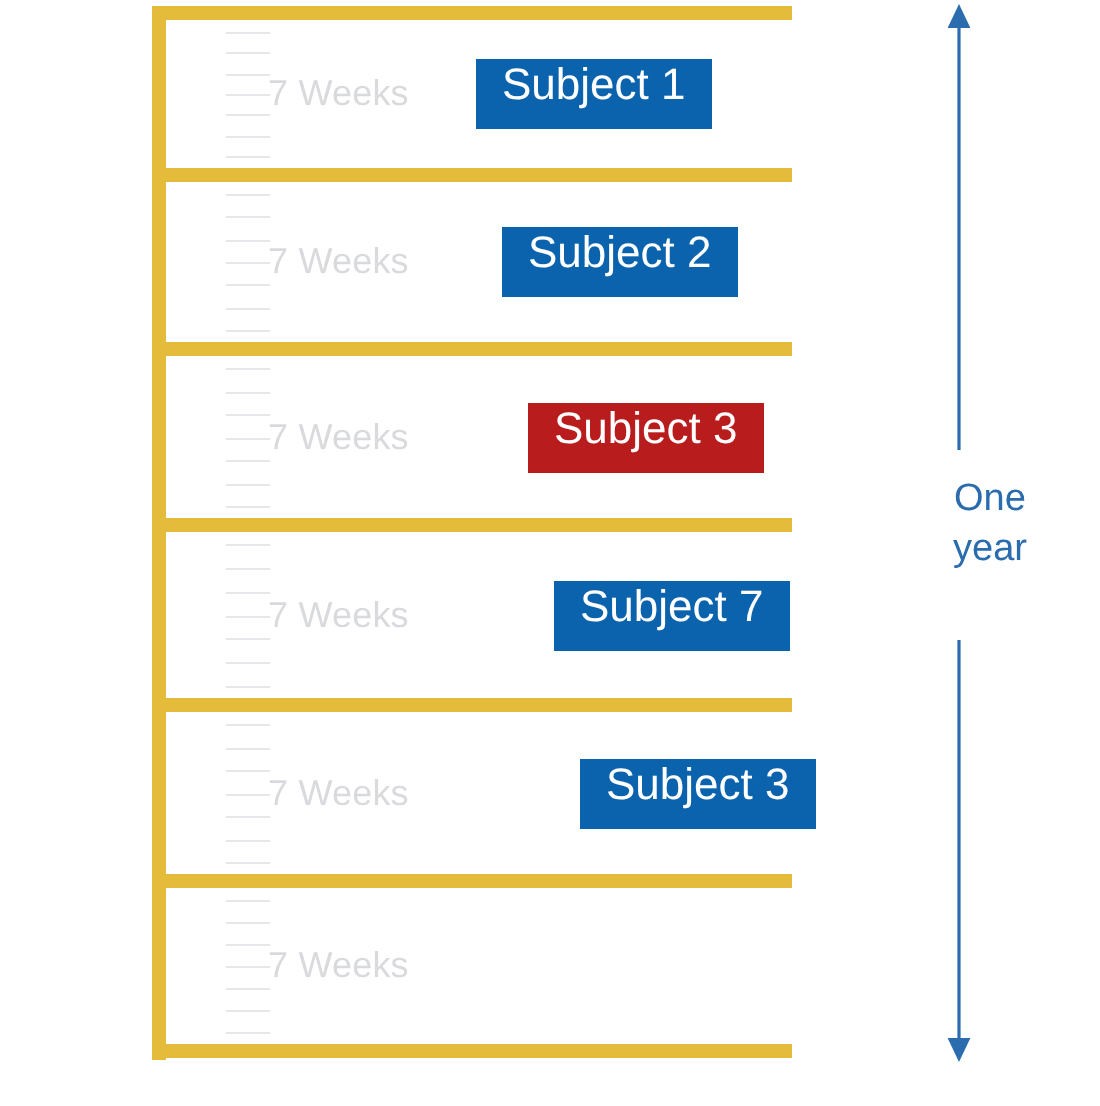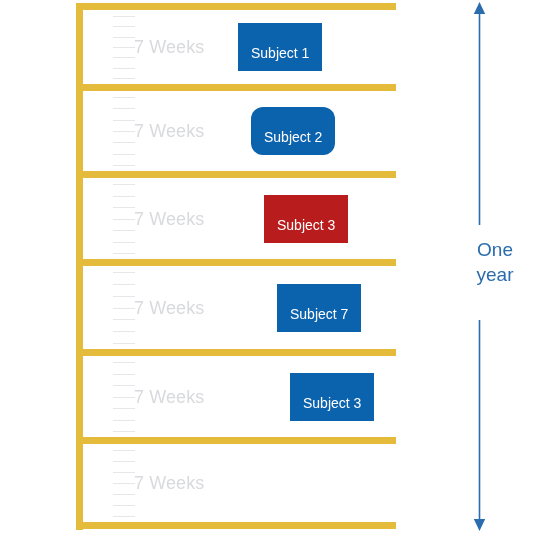--- a/index.html
+++ b/index.html
@@ -72,23 +72,23 @@
     color: #d9dadd;
     white-space: nowrap;
     letter-spacing: 0.1px;
   }
   .badge {
     position: absolute;
     top: 50%;
     transform: translateY(-50%);
     background: #0c63ad;
     color: #ffffff;
-    font-size: 14px;
+    font-size: 22px;
     line-height: 1;
-    padding: 23px 13px 11px 13px;
+    padding: 2px 13px 11px 13px;
     white-space: nowrap;
     box-sizing: border-box;
   }
 
   
   .arrow-group {
     position: absolute;
     left: 440px;
     top: 0;
     width: 110px;
@@ -143,21 +143,21 @@
     <div class="ticks" style="height: 68px;">
         <div class="tick" style="top: 0px; background: rgb(230, 231, 234);"></div>
         <div class="tick" style="top: 11px; background: rgb(230, 231, 234);"></div>
         <div class="tick" style="top: 23px; background: rgb(230, 231, 234);"></div>
         <div class="tick" style="top: 34px; background: rgb(230, 231, 234);"></div>
         <div class="tick" style="top: 45px; background: rgb(230, 231, 234);"></div>
         <div class="tick" style="top: 57px; background: rgb(230, 231, 234);"></div>
         <div class="tick" style="top: 68px; background: rgb(230, 231, 234);"></div>
       </div>
     <div class="weeks-label" style="color: rgb(217, 218, 221);">7 Weeks</div>
-    <div class="badge" style="left: 138px; background: rgb(12, 99, 173); color: rgb(255, 255, 255); border-radius: 12px;">Subject 2</div>
+    <div class="badge" style="left: 138px; background: rgb(12, 99, 173); color: rgb(255, 255, 255);">Subject 2</div>
   </div>
 
   <div class="row" style="top: 178px; height: 81px;">
     <div class="ticks" style="height: 69px;">
         <div class="tick" style="top: 0px; background: rgb(230, 231, 234);"></div>
         <div class="tick" style="top: 12px; background: rgb(230, 231, 234);"></div>
         <div class="tick" style="top: 23px; background: rgb(230, 231, 234);"></div>
         <div class="tick" style="top: 35px; background: rgb(230, 231, 234);"></div>
         <div class="tick" style="top: 46px; background: rgb(230, 231, 234);"></div>
         <div class="tick" style="top: 58px; background: rgb(230, 231, 234);"></div>

